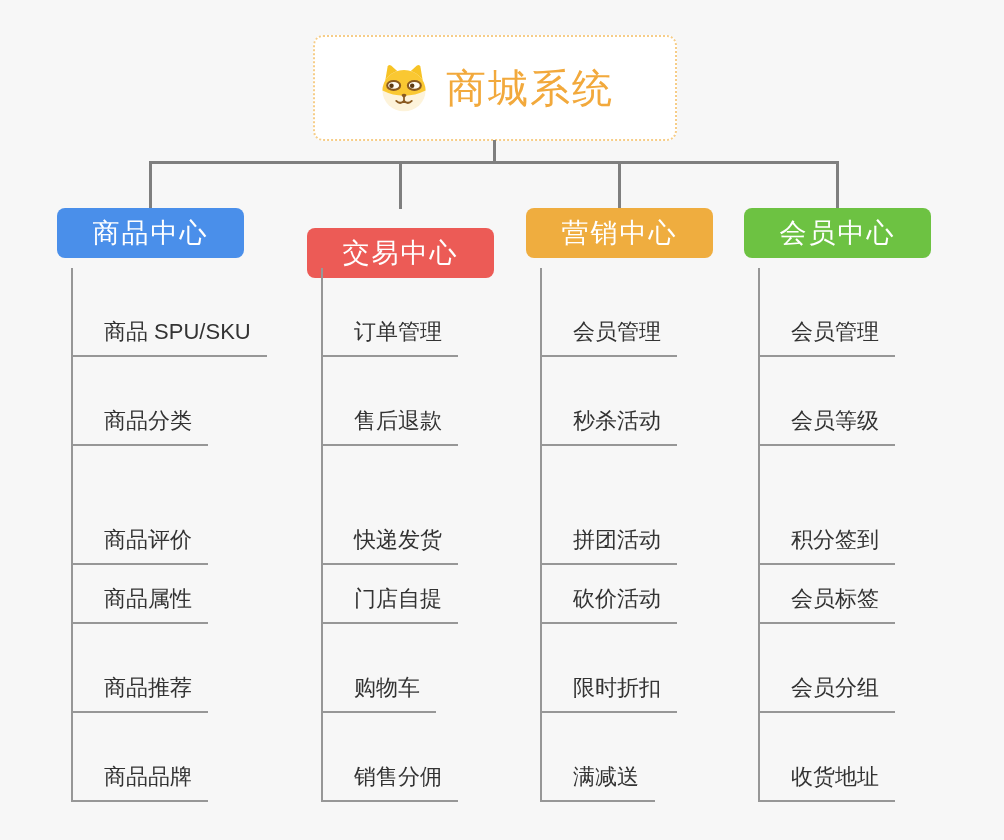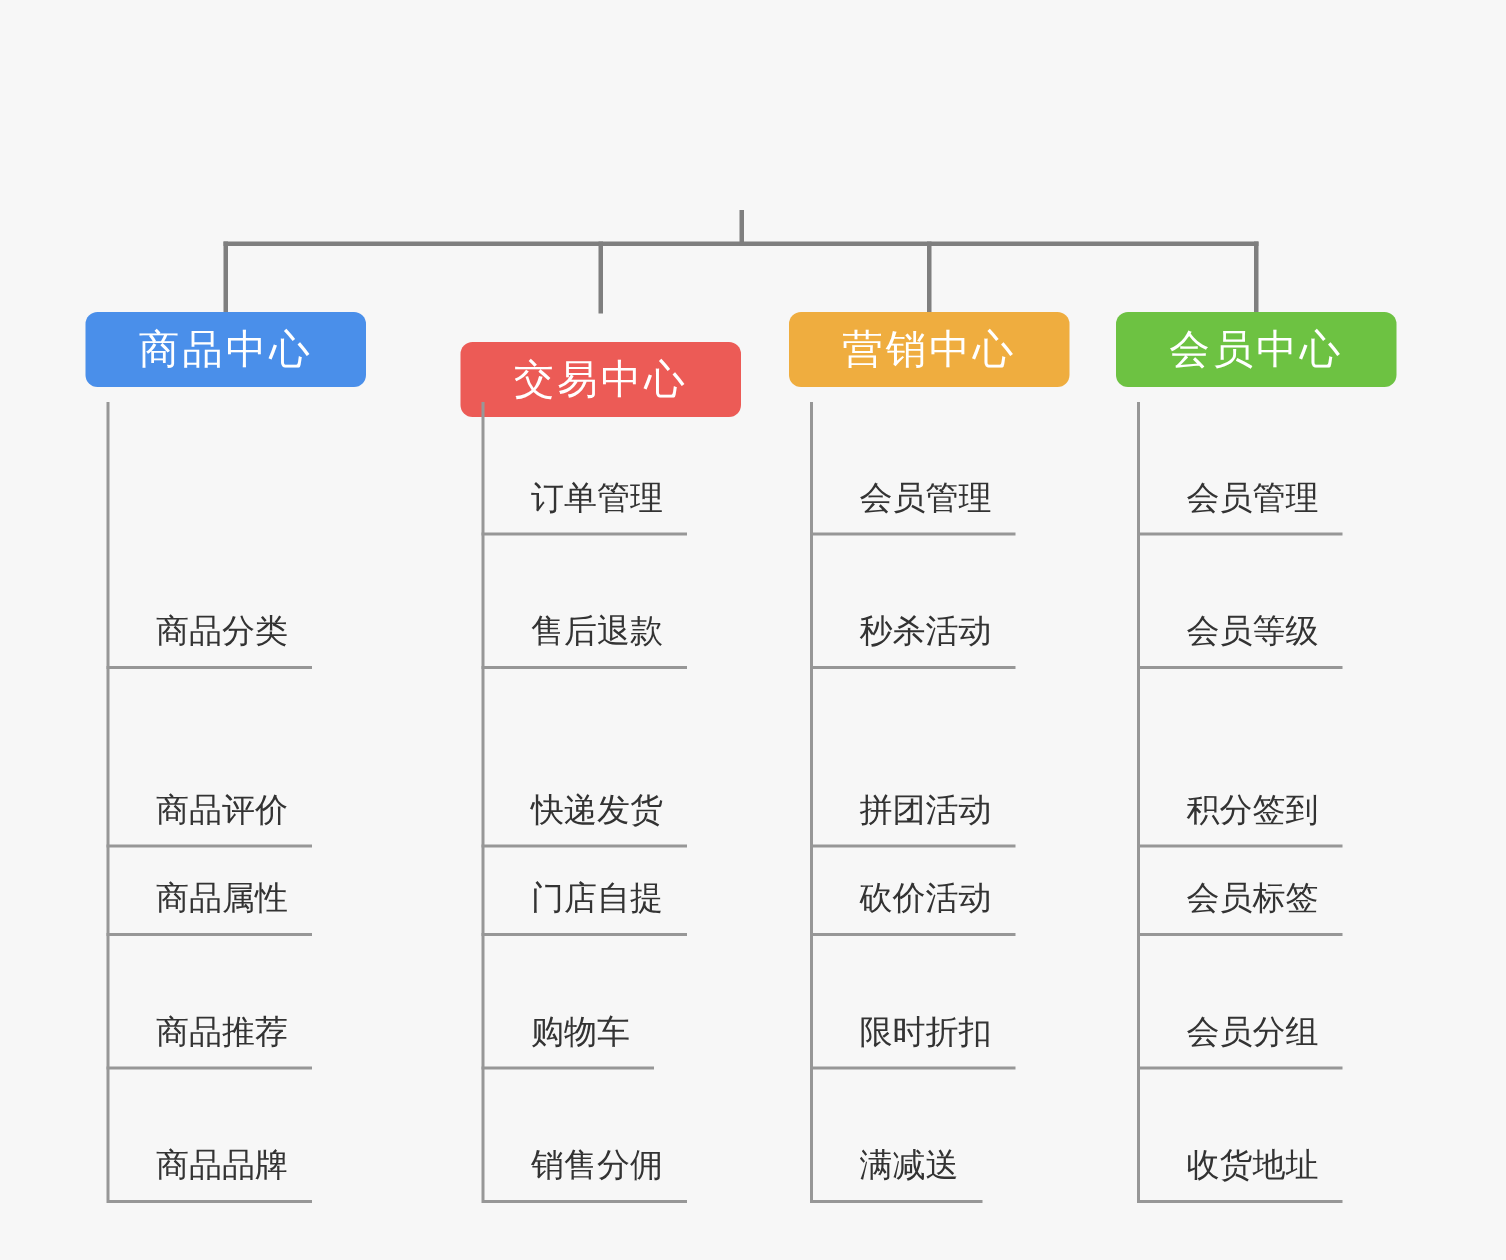--- a/index.html
+++ b/index.html
@@ -61,20 +61,36 @@
   }
   .lc-0{left:71px;} .lc-1{left:321px;} .lc-2{left:540px;} .lc-3{left:758px;}
   .lr-0{top:316px;} .lr-1{top:405px;} .lr-2{top:524px;text-align:center;}
   .lr-3{top:583px;} .lr-4{top:672px;} .lr-5{top:761px;}
 </style>
 </head>
 <body>
 
 <div class="canvas">
 
+  <div class="root-node">
+    <svg class="root-icon" viewBox="0 0 64 58" aria-hidden="true">
+      <path d="M10 22 L13 4 Q14 1 17 3 L27 12 Z" fill="#f7c325"></path>
+      <path d="M54 22 L51 4 Q50 1 47 3 L37 12 Z" fill="#f7c325"></path>
+      <ellipse cx="32" cy="32" rx="25" ry="24" fill="#fdf3da"></ellipse>
+      <path d="M7 32 a25 24 0 0 1 50 0 q-12 6 -25 6 q-13 0 -25 -6 Z" fill="#fac832"></path>
+      <ellipse cx="20" cy="26" rx="7.5" ry="5.2" fill="#fffdf6" stroke="#8a5a20" stroke-width="2.4"></ellipse>
+      <ellipse cx="44" cy="26" rx="7.5" ry="5.2" fill="#fffdf6" stroke="#8a5a20" stroke-width="2.4"></ellipse>
+      <circle cx="17.5" cy="26.5" r="2.6" fill="#5d3a12"></circle>
+      <circle cx="41.5" cy="26.5" r="2.6" fill="#5d3a12"></circle>
+      <path d="M29 37 q3 -2.4 6 0 q-1.4 3 -3 3 q-1.6 0 -3 -3 Z" fill="#8a5a20"></path>
+      <path d="M32 40 v4" stroke="#8a5a20" stroke-width="2" fill="none" stroke-linecap="round"></path>
+      <path d="M23 44 q4.5 4.5 9 0 q4.5 4.5 9 0" stroke="#8a5a20" stroke-width="2.2" fill="none" stroke-linecap="round"></path>
+    </svg>
+    <span class="root-title">商城系统</span>
+  </div>
 
   <div class="conn conn-root-stem"></div>
   <div class="conn conn-hbar"></div>
   <div class="conn conn-stub stub-0"></div>
   <div class="conn conn-stub stub-1"></div>
   <div class="conn conn-stub stub-2"></div>
   <div class="conn conn-stub stub-3"></div>
 
   <div class="branch-header bh-0" style="background: rgb(74, 143, 234);">
     <span>商品中心</span>
@@ -87,20 +103,21 @@
   </div>
   <div class="branch-header bh-3" style="background: rgb(109, 194, 66);">
     <span>会员中心</span>
   </div>
 
   <div class="trunk trunk-0"></div>
   <div class="trunk trunk-1"></div>
   <div class="trunk trunk-2"></div>
   <div class="trunk trunk-3"></div>
 
+  <div class="leaf lc-0 lr-0">商品 SPU/SKU</div>
   <div class="leaf lc-0 lr-1">商品分类</div>
   <div class="leaf lc-0 lr-2">商品评价</div>
   <div class="leaf lc-0 lr-3">商品属性</div>
   <div class="leaf lc-0 lr-4">商品推荐</div>
   <div class="leaf lc-0 lr-5">商品品牌</div>
 
   <div class="leaf lc-1 lr-0">订单管理</div>
   <div class="leaf lc-1 lr-1">售后退款</div>
   <div class="leaf lc-1 lr-2">快递发货</div>
   <div class="leaf lc-1 lr-3">门店自提</div>

